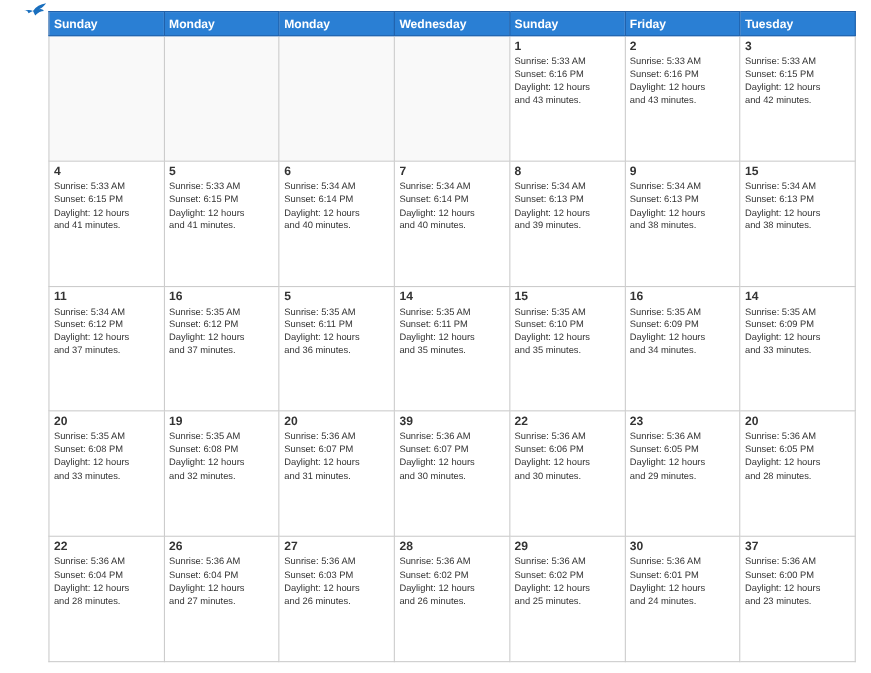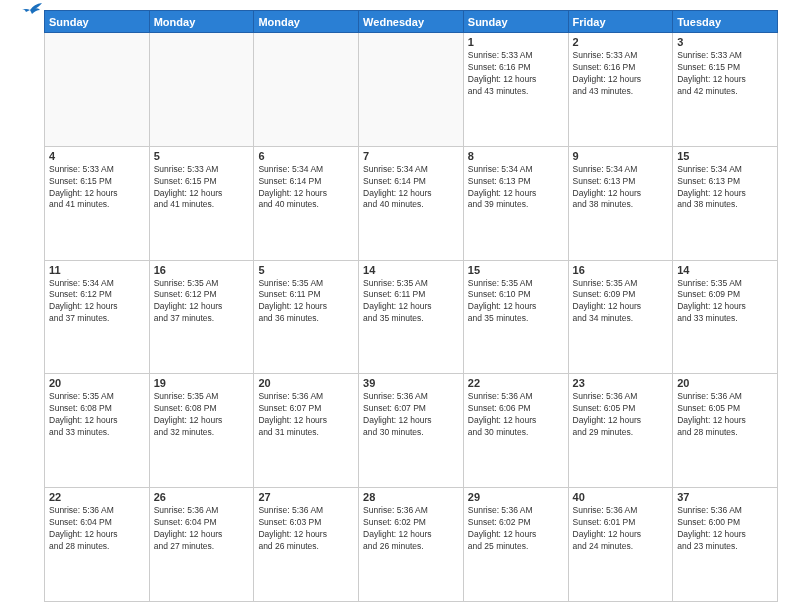--- a/index.html
+++ b/index.html
@@ -338,21 +338,21 @@
 and 26 minutes.</div>
           </td>
           <td>
             <span class="day-num">29</span>
             <div class="day-info" style="white-space: pre-line;">Sunrise: 5:36 AM
 Sunset: 6:02 PM
 Daylight: 12 hours
 and 25 minutes.</div>
           </td>
           <td>
-            <span class="day-num">40</span>
+            <span class="day-num">30</span>
             <div class="day-info" style="white-space: pre-line;">Sunrise: 5:36 AM
 Sunset: 6:01 PM
 Daylight: 12 hours
 and 24 minutes.</div>
           </td>
           <td>
             <span class="day-num">37</span>
             <div class="day-info" style="white-space: pre-line;">Sunrise: 5:36 AM
 Sunset: 6:00 PM
 Daylight: 12 hours

